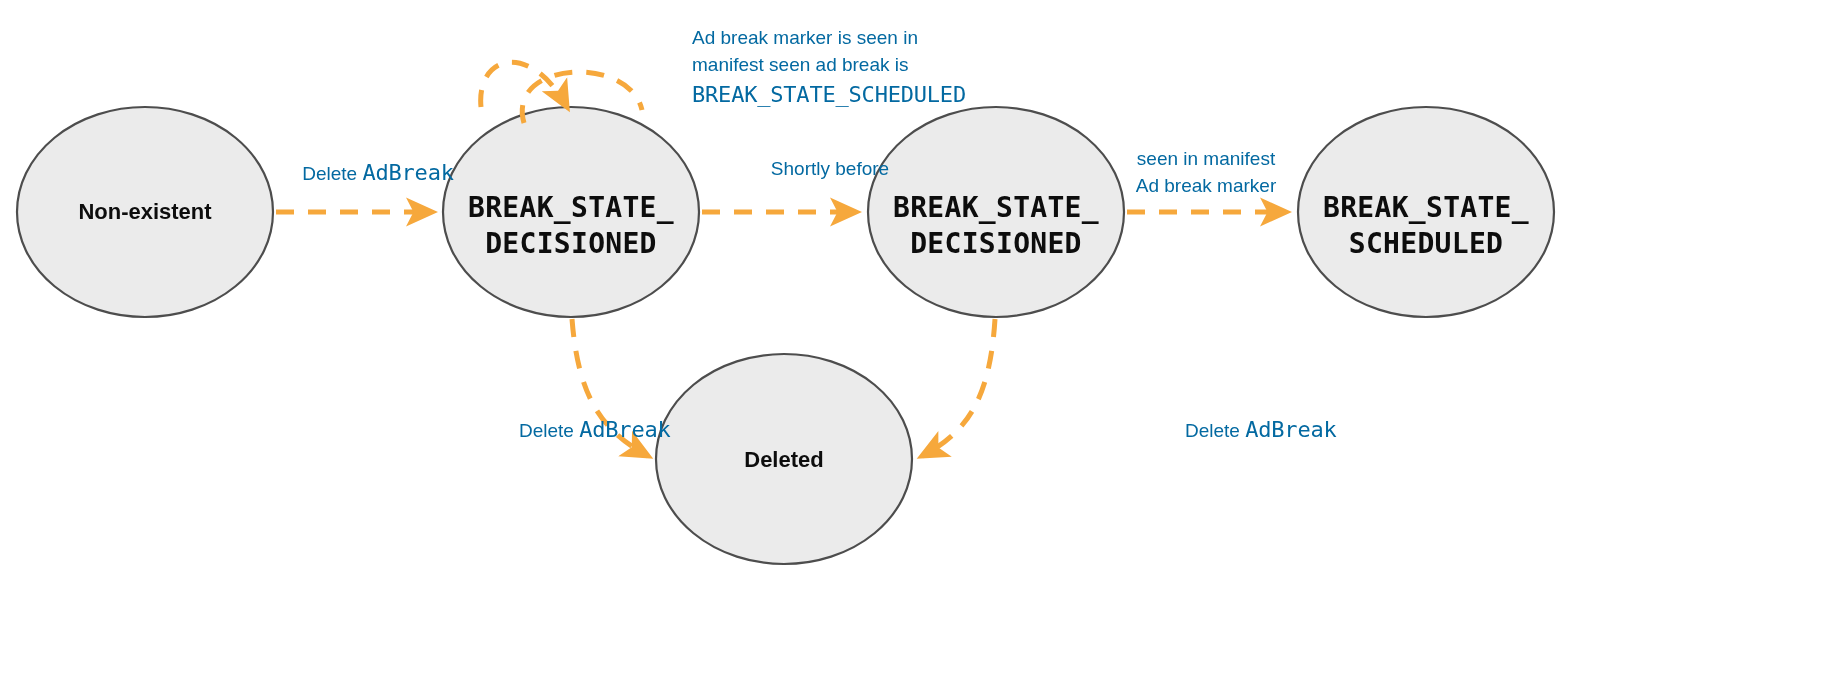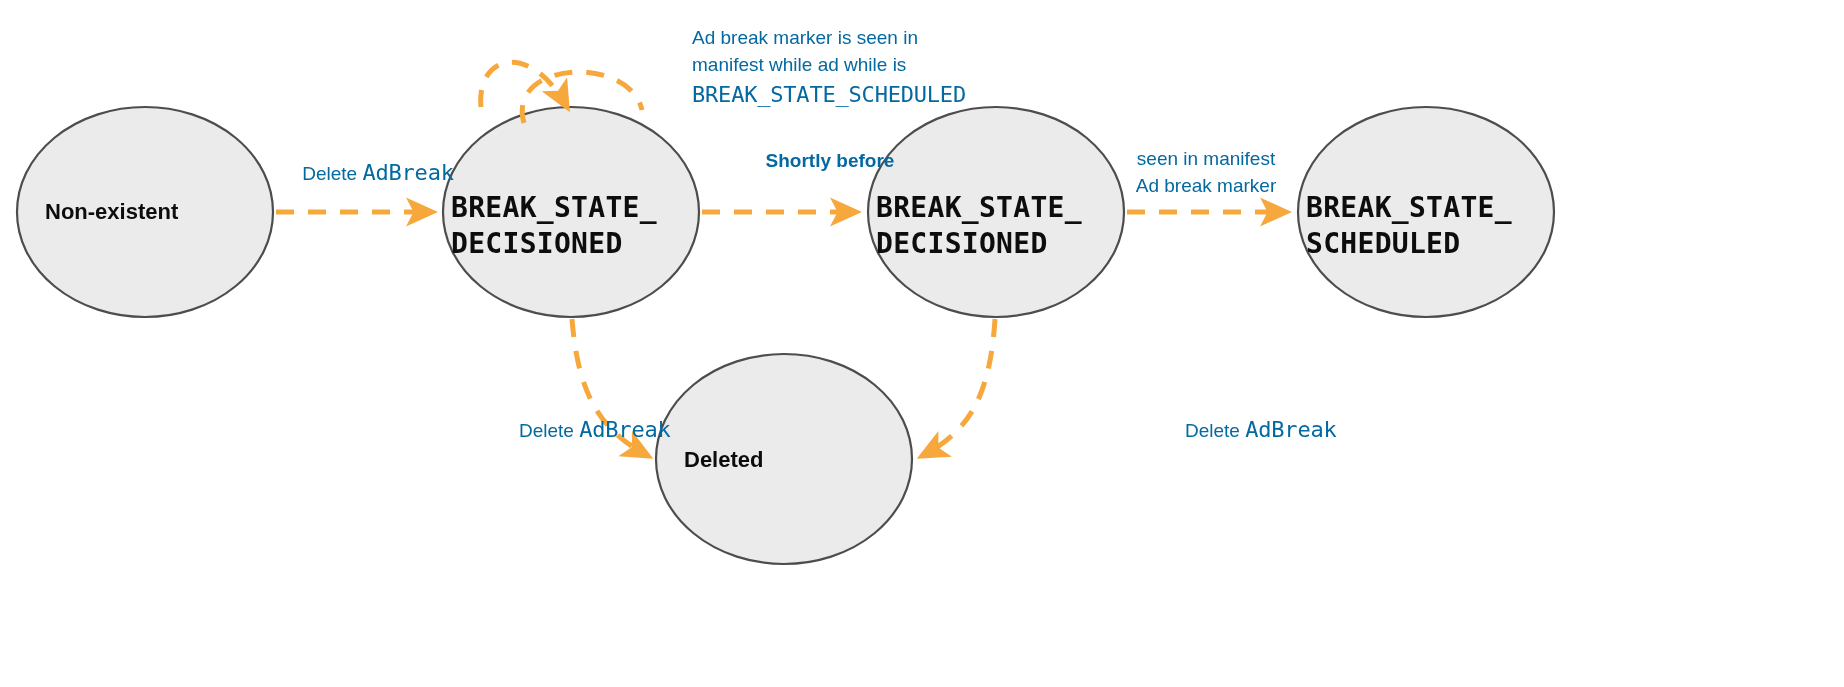--- a/index.html
+++ b/index.html
@@ -26,20 +26,21 @@
     width: 1844px;
     height: 687px;
   }
   .node-ellipse {
     fill: #ebebeb;
     stroke: #4d4d4d;
     stroke-width: 2.2;
   }
   .node-label {
     position: absolute;
+    text-align: center;
     pointer-events: none;
     line-height: 1.30;
     color: #0d0d0d;
   }
   .node-label.mono {
     font-family: "DejaVu Sans Mono", "Liberation Mono", monospace;
     font-weight: bold;
     font-size: 28px;
     letter-spacing: 0.3px;
   }
@@ -118,25 +119,25 @@
   <div class="node-label sans" style="left:684px; top:446px; width:200px;">
     <div>Deleted</div>
   </div>
 
   <div class="edge-label center" style="left:283px; top:157px; width:190px;">
     <span>Delete </span><span class="mono">AdBreak</span>
   </div>
 
   <div class="edge-label left" style="left:692px; top:25px; width:290px;">
     <div>Ad break marker is seen in</div>
-    <div>manifest while ad while is</div>
+    <div>manifest seen ad break is</div>
     <div class="mono">BREAK_STATE_SCHEDULED</div>
   </div>
 
-  <div class="edge-label center" style="left:700px; top:148px; width:260px;font-weight:bold;">
+  <div class="edge-label center" style="left:700px; top:156px; width:260px;">
     <div>Shortly before</div>
   </div>
 
   <div class="edge-label center" style="left:1106px; top:146px; width:200px;">
     <div>seen in manifest</div>
     <div>Ad break marker</div>
   </div>
 
   <div class="edge-label left" style="left:519px; top:414px; width:220px;">
     <span>Delete </span><span class="mono">AdBreak</span>

